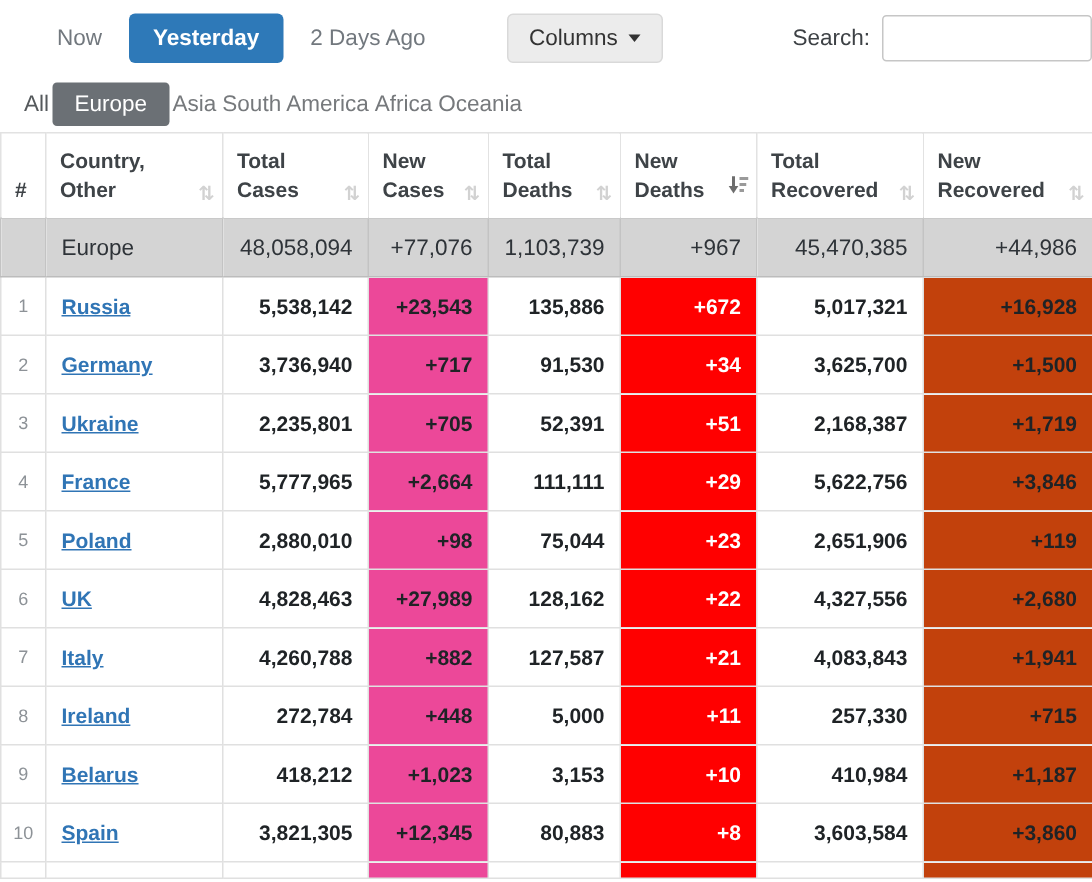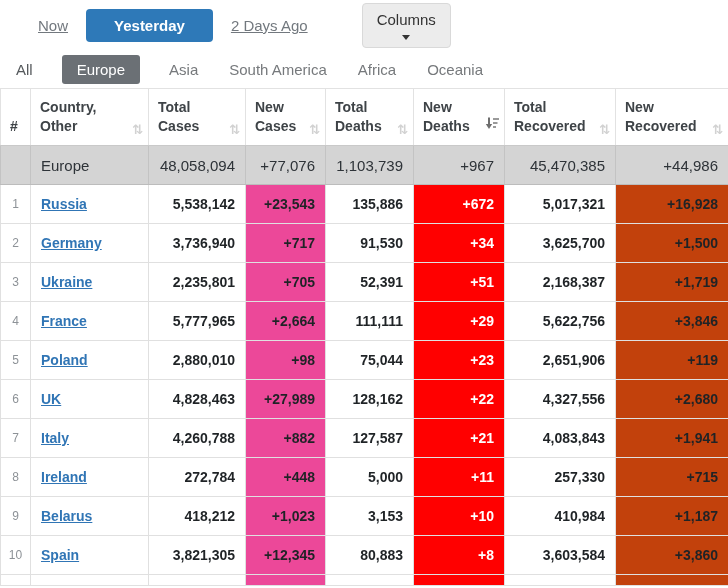--- a/index.html
+++ b/index.html
@@ -1,35 +1,35 @@
 <!DOCTYPE html>
 <html><head>
 <meta charset="utf-8">
 <style>
   * { margin:0; padding:0; box-sizing:border-box; }
   html,body { width:728px; height:588px; overflow:hidden; background:#fff;
     font-family:"Liberation Sans","DejaVu Sans",sans-serif; }
 
   
   .toolbar { display:flex; align-items:center; padding:9px 0 0 28px; height:42px; }
-  .txt-btn { color:#72787e; font-size:15px; padding:7px 10px; cursor:pointer;text-decoration:underline; }
+  .txt-btn { color:#72787e; font-size:15px; padding:7px 10px; cursor:pointer; }
   .btn-primary { background:#2e79b8; color:#fff; font-size:15px; font-weight:600;
-    border:none; border-radius:4px; padding:8px 28px; margin:0 8px; cursor:pointer; }
+    border:none; border-radius:4px; padding:8px 16px; margin:0 8px; cursor:pointer; }
   .btn-columns { background:#ececec; border:1px solid #d9d9d9; border-radius:4px;
     color:#333; font-size:15px; padding:7px 14px; margin-left:44px; cursor:pointer;
-    display:inline-flex; align-items:center; gap:7px;flex-direction:column; }
+    display:inline-flex; align-items:center; gap:7px; }
   .caret { display:inline-block; width:0; height:0; border-left:4px solid transparent;
     border-right:4px solid transparent; border-top:5px solid #333; }
   .search-wrap { margin-left:auto; display:flex; align-items:center; gap:8px; }
   .search-label { color:#3d4145; font-size:15px; }
   .search-input { width:140px; height:31px; border:1px solid #c6c6c6; border-radius:3px;
     font-size:14px; padding:0 8px; outline:none; }
 
   
-  .tabs { display:flex; align-items:center; gap:27px; padding:8px 0 0 14px; height:46px; }
+  .tabs { display:flex; align-items:center; padding:8px 0 0 14px; height:46px; }
   .tab { font-size:15px; color:#76797c; padding:6px 2px; cursor:pointer; white-space:nowrap; }
   .tab.first { color:#55595c; }
   .tab.active { background:#6b7075; color:#fff; border-radius:3px; padding:6px 15px; }
 
   
   table { width:728px; border-collapse:collapse; table-layout:fixed; }
   col.c0{width:30px} col.c1{width:118px} col.c2{width:97px} col.c3{width:80px}
   col.c4{width:88px} col.c5{width:91px} col.c6{width:111px} col.c7{width:113px}
 
   th { position:relative; vertical-align:bottom; text-align:left; background:#fff;
@@ -60,20 +60,24 @@
 <body>
 
 <div class="toolbar">
   <span class="txt-btn">Now</span>
   <button class="btn-primary">Yesterday</button>
   <span class="txt-btn">2 Days Ago</span>
   <button class="btn-columns">
     <span>Columns</span>
     <span class="caret"></span>
   </button>
+  <div class="search-wrap">
+    <span class="search-label">Search:</span>
+    <input class="search-input" type="text" value="" style="">
+  </div>
 </div>
 
 <div class="tabs">
   <span class="tab first">All</span>
   <span class="tab active">Europe</span>
   <span class="tab">Asia</span>
   <span class="tab">South America</span>
   <span class="tab">Africa</span>
   <span class="tab">Oceania</span>
 </div>

